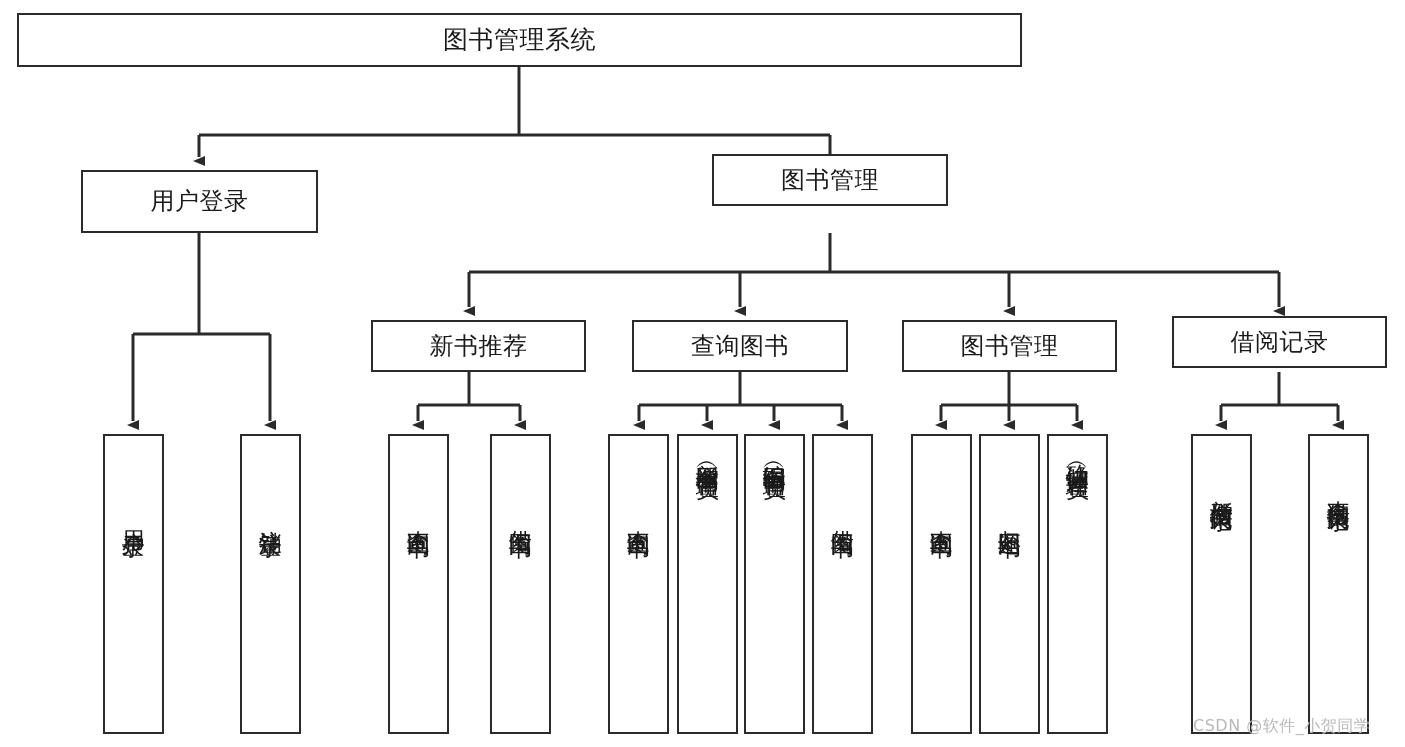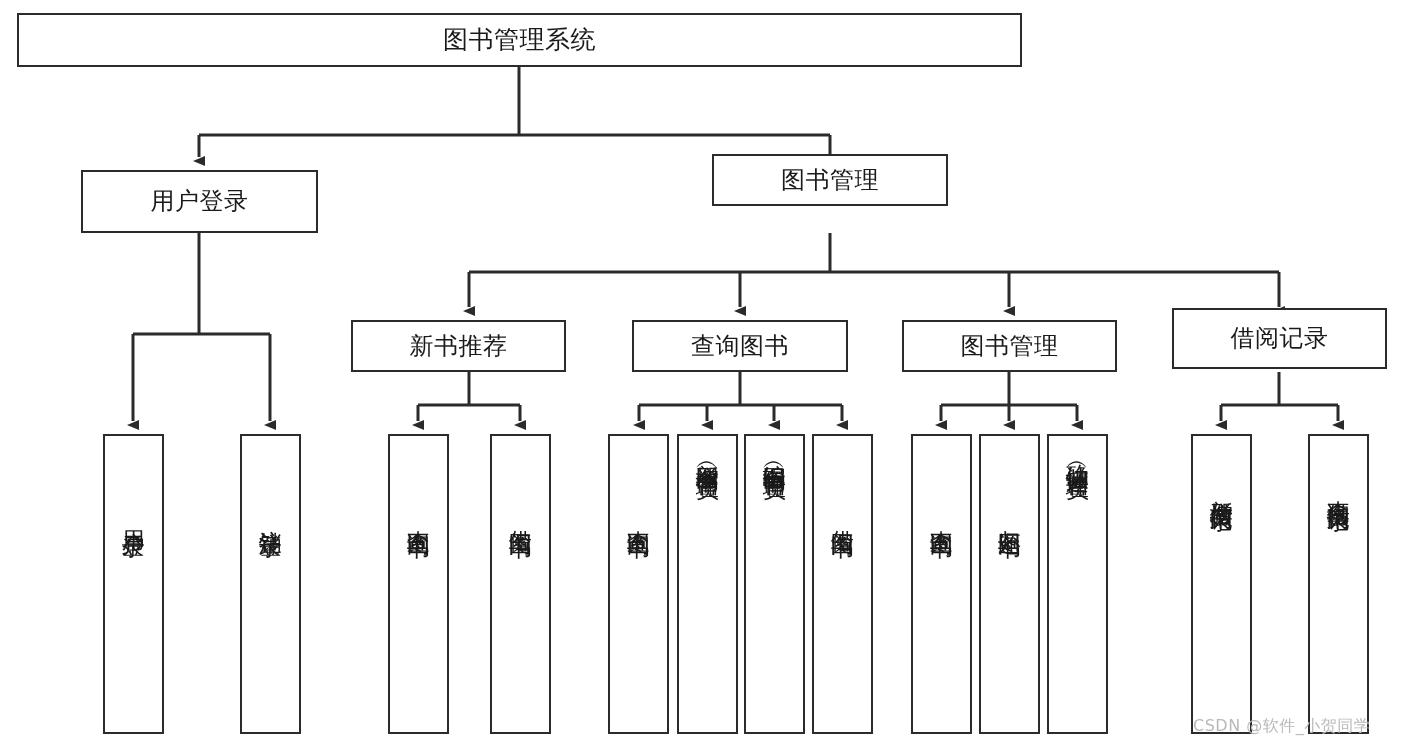--- a/index.html
+++ b/index.html
@@ -127,30 +127,30 @@
     <span class="lbl">图书管理系统</span>
   </div>
 
   <div class="node n-mid" style="left:81px; top:170px; width:237px; height:63px;">
     <span class="lbl">用户登录</span>
   </div>
   <div class="node n-mid" style="left:712px; top:154px; width:236px; height:52px;">
     <span class="lbl">图书管理</span>
   </div>
 
-  <div class="node n-mid" style="left:351px; top:320px; width:215px; height:52px;">
+  <div class="node n-mid" style="left:371px; top:320px; width:215px; height:52px;">
     <span class="lbl">新书推荐</span>
   </div>
   <div class="node n-mid" style="left:632px; top:320px; width:216px; height:52px;">
     <span class="lbl">查询图书</span>
   </div>
   <div class="node n-mid" style="left:902px; top:320px; width:215px; height:52px;">
     <span class="lbl">图书管理</span>
   </div>
-  <div class="node n-mid" style="left:1172px; top:308px; width:215px; height:61px;">
+  <div class="node n-mid" style="left:1172px; top:316px; width:215px; height:52px;">
     <span class="lbl">借阅记录</span>
   </div>
 
   <div class="node n-leaf" style="left:103px; top:434px; width:61px; height:300px; padding-top:76px;">
     <span class="lbl">用户登录</span>
   </div>
   <div class="node n-leaf" style="left:240px; top:434px; width:61px; height:300px; padding-top:76px;">
     <span class="lbl">注销登录</span>
   </div>
 

